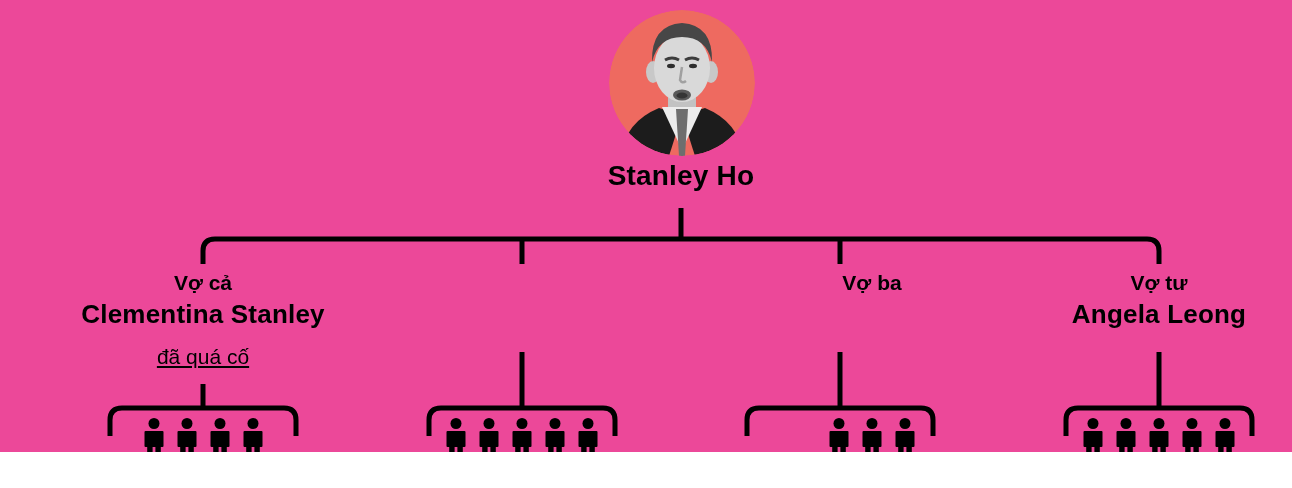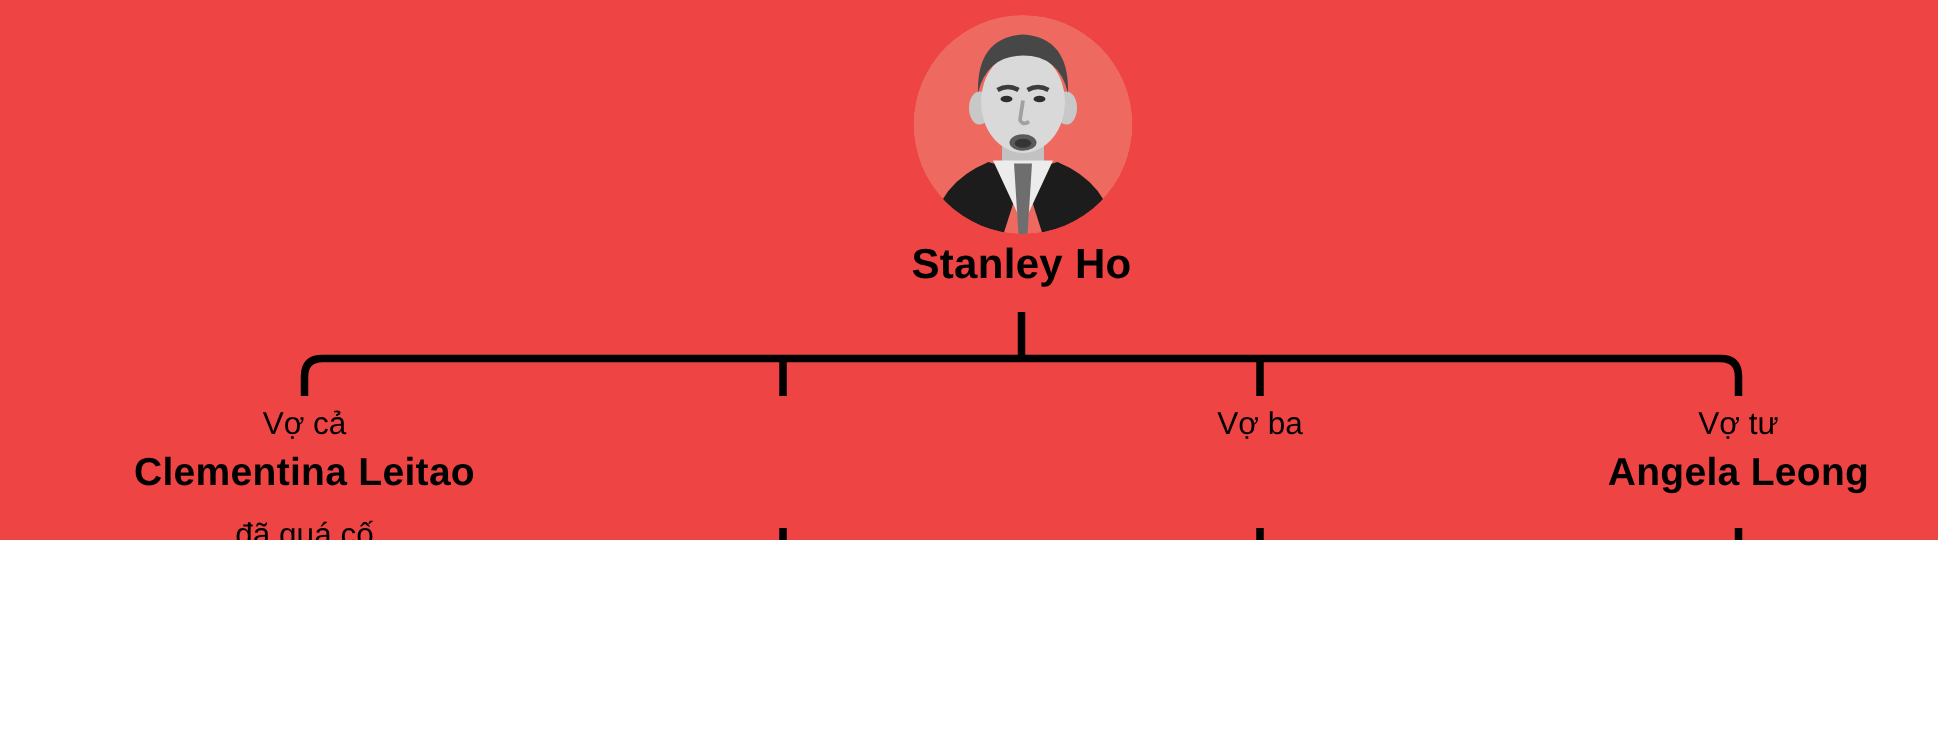--- a/index.html
+++ b/index.html
@@ -3,22 +3,22 @@
 <meta charset="utf-8">
 <style>
   :root{
     --line-color:#000000;
     --text-color:#000000;
   }
   html,body{margin:0;padding:0;background:#ffffff;}
   .canvas{
     position:relative;
     width:1292px;
-    height:360px;
-    background:#ef4444;
+    height:452px;
+    background:#ec4899;
     overflow:hidden;
     font-family:"Liberation Sans", sans-serif;
     color:var(--text-color);
   }
   .lines-svg{
     position:absolute;
     left:0;top:0;width:1292px;height:488px;
     pointer-events:none;
   }
   .connector{
@@ -44,29 +44,29 @@
   }
   .wife-col{
     position:absolute;
     top:271px;
     width:320px;
     height:200px;
     text-align:center;
   }
   .wife-label{
     position:absolute;left:0;top:0;width:100%;
-    font-size:21px;font-weight:400;
+    font-size:21px;font-weight:700;
   }
   .wife-name{
     position:absolute;left:0;top:28px;width:100%;
     font-size:26px;font-weight:bold;letter-spacing:.2px;
   }
   .wife-note{
     position:absolute;left:0;top:74px;width:100%;
-    font-size:21px;font-weight:400;
+    font-size:21px;font-weight:400;text-decoration:underline;
   }
   .children-row{
     position:absolute;left:0;top:147px;width:100%;
     display:flex;justify-content:center;align-items:flex-start;
     gap:11px;height:44px;
   }
   .person-icon{fill:var(--line-color);display:block;}
 </style>
 </head>
 <body>
@@ -117,21 +117,21 @@
         <ellipse cx="73" cy="85" rx="9" ry="5.5" fill="#5a5a5a"></ellipse>
         <ellipse cx="73" cy="85.5" rx="5.5" ry="3" fill="#353535"></ellipse>
       </g>
     </svg>
   </div>
 
   <div class="root-name">Stanley Ho</div>
 
   <div class="wife-col" style="left:43px">
     <div class="wife-label">Vợ cả</div>
-    <div class="wife-name">Clementina Leitao</div>
+    <div class="wife-name">Clementina Stanley</div>
     <div class="wife-note">đã quá cố</div>
     <div class="children-row">
   <svg class="person-icon" width="22" height="44" viewBox="0 0 22 44" aria-hidden="true">
     <circle cx="11" cy="5.5" r="5.5"></circle>
     <rect x="1.5" y="13" width="19" height="16" rx="1"></rect>
     <rect x="4.2" y="29" width="5.4" height="15"></rect>
     <rect x="12.4" y="29" width="5.4" height="15"></rect>
   </svg>
 
   <svg class="person-icon" width="22" height="44" viewBox="0 0 22 44" aria-hidden="true">
@@ -190,21 +190,21 @@
 
   <svg class="person-icon" width="22" height="44" viewBox="0 0 22 44" aria-hidden="true">
     <circle cx="11" cy="5.5" r="5.5"></circle>
     <rect x="1.5" y="13" width="19" height="16" rx="1"></rect>
     <rect x="4.2" y="29" width="5.4" height="15"></rect>
     <rect x="12.4" y="29" width="5.4" height="15"></rect>
   </svg>
 </div>
   </div>
 
-  <div class="wife-col" style="left:680px">
+  <div class="wife-col" style="left:712px">
     <div class="wife-label">Vợ ba</div>
     <div class="wife-note"></div>
     <div class="children-row">
   <svg class="person-icon" width="22" height="44" viewBox="0 0 22 44" aria-hidden="true">
     <circle cx="11" cy="5.5" r="5.5"></circle>
     <rect x="1.5" y="13" width="19" height="16" rx="1"></rect>
     <rect x="4.2" y="29" width="5.4" height="15"></rect>
     <rect x="12.4" y="29" width="5.4" height="15"></rect>
   </svg>
 

